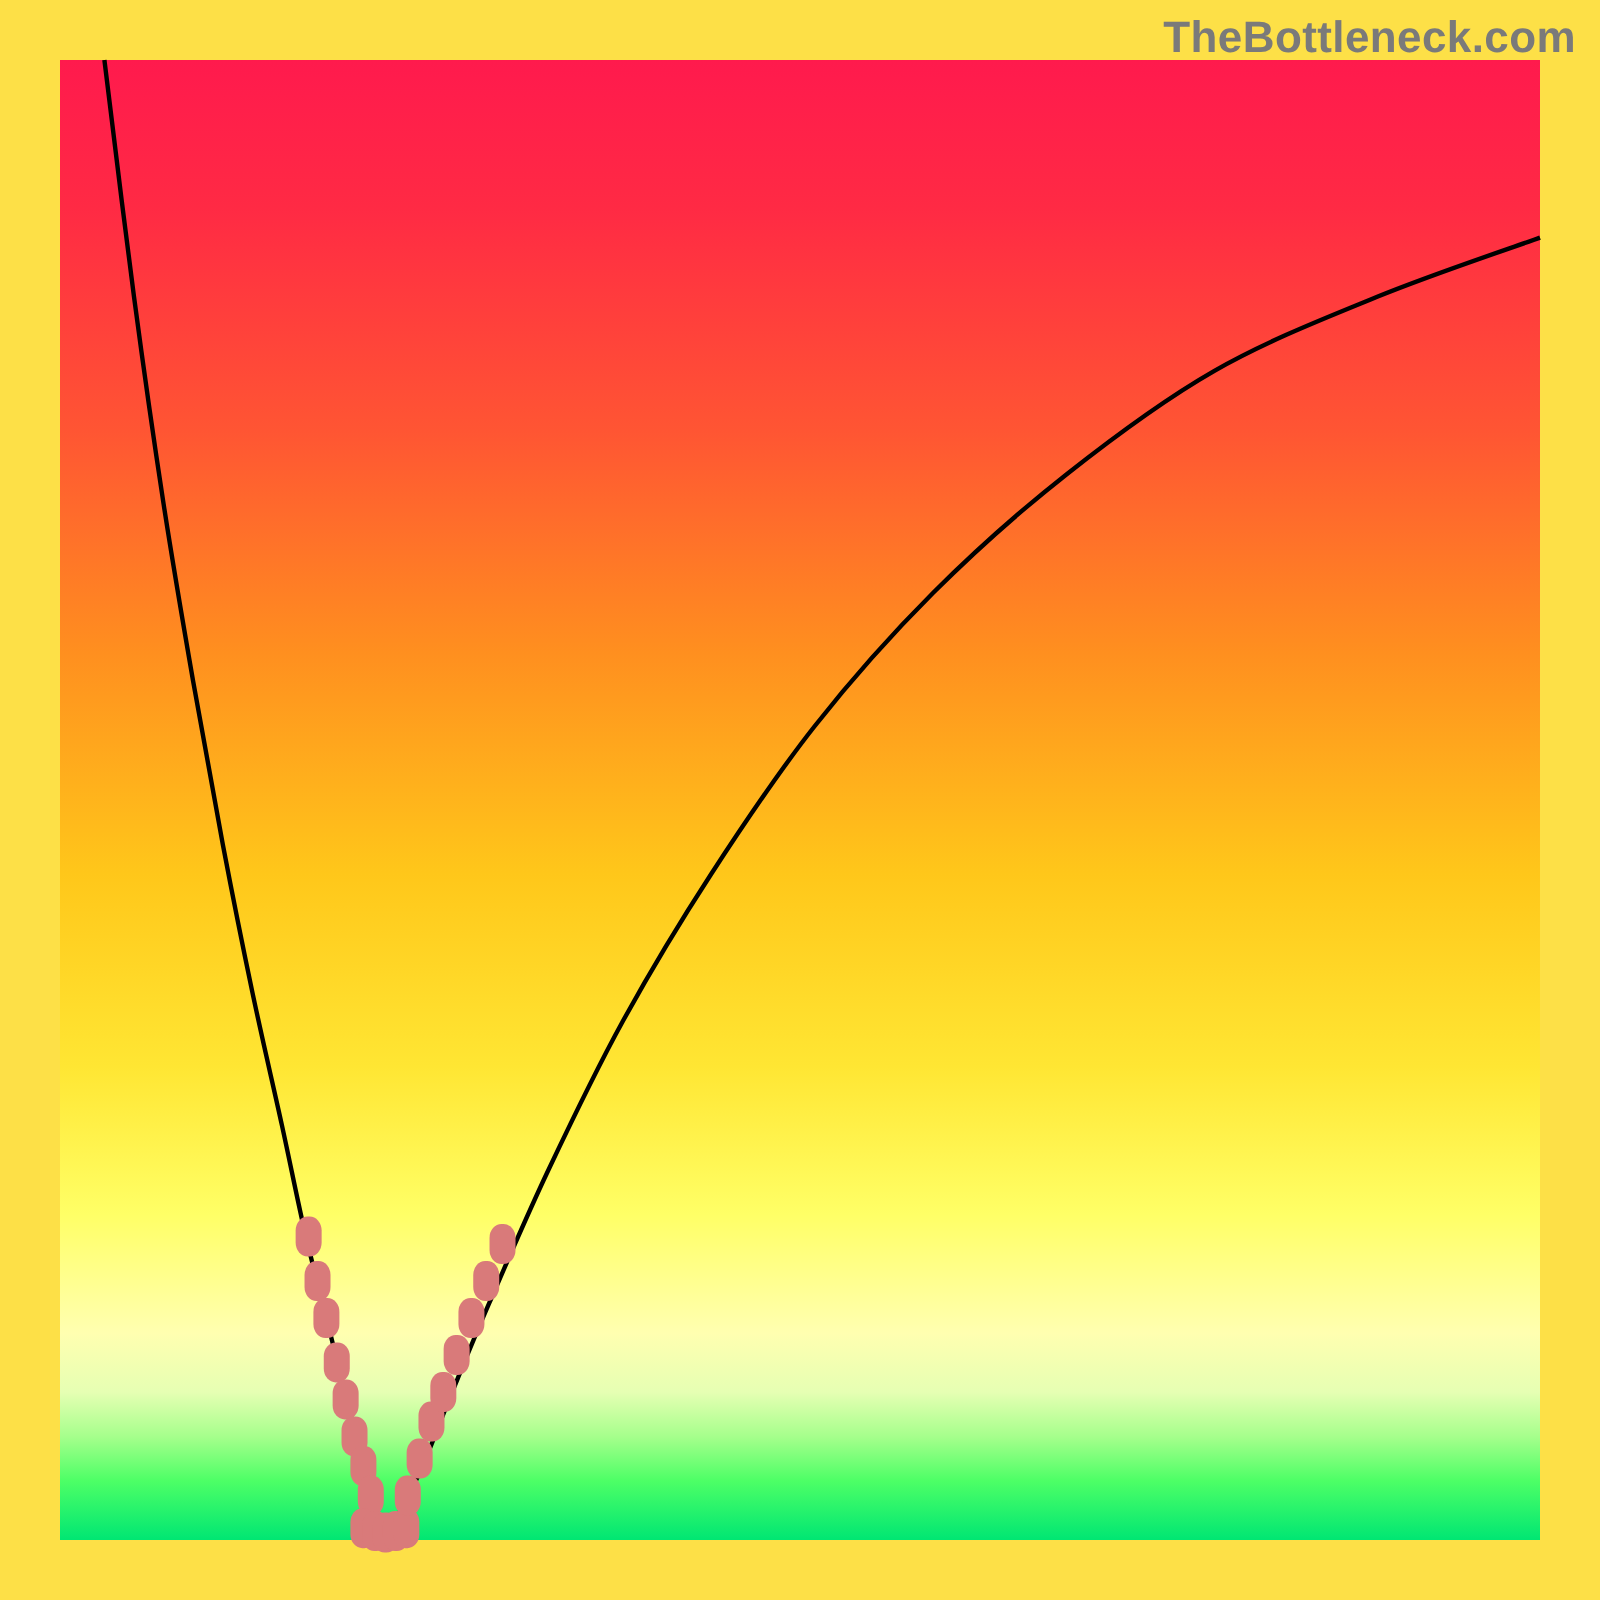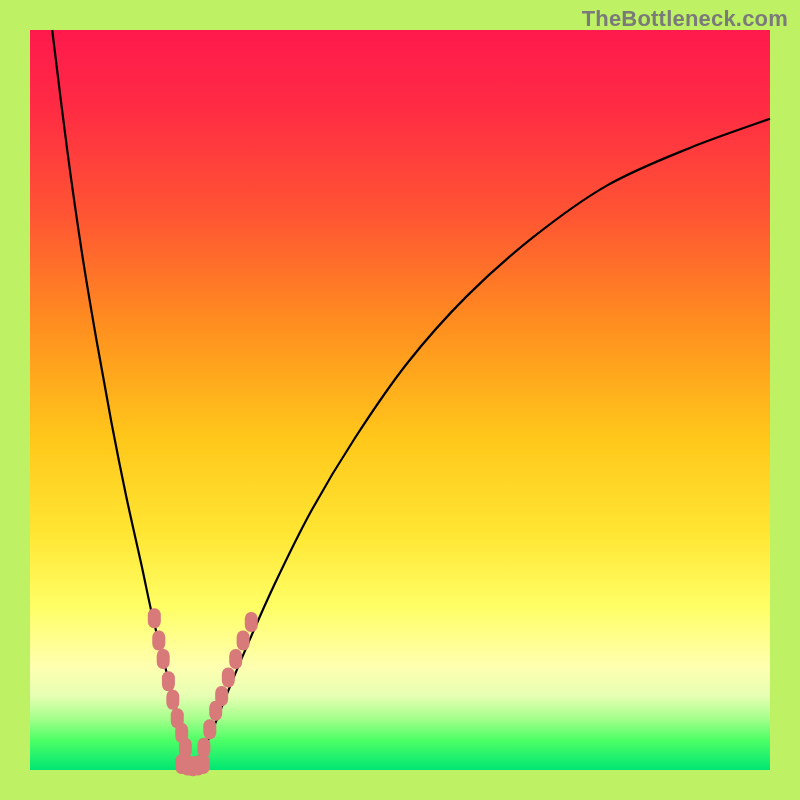--- a/index.html
+++ b/index.html
@@ -8,21 +8,21 @@
     width: 800px;
     height: 800px;
     background: #000;
     overflow: hidden;
     font-family: Arial, Helvetica, sans-serif;
   }
   .frame {
     position: relative;
     width: 800px;
     height: 800px;
-    background: #bef264;
+    background: #fde047;
   }
   .plot-area {
     position: absolute;
     left: 30px;
     top: 30px;
     width: 740px;
     height: 740px;
     background: linear-gradient(
       to bottom,
       #ff1a4d 0%,

